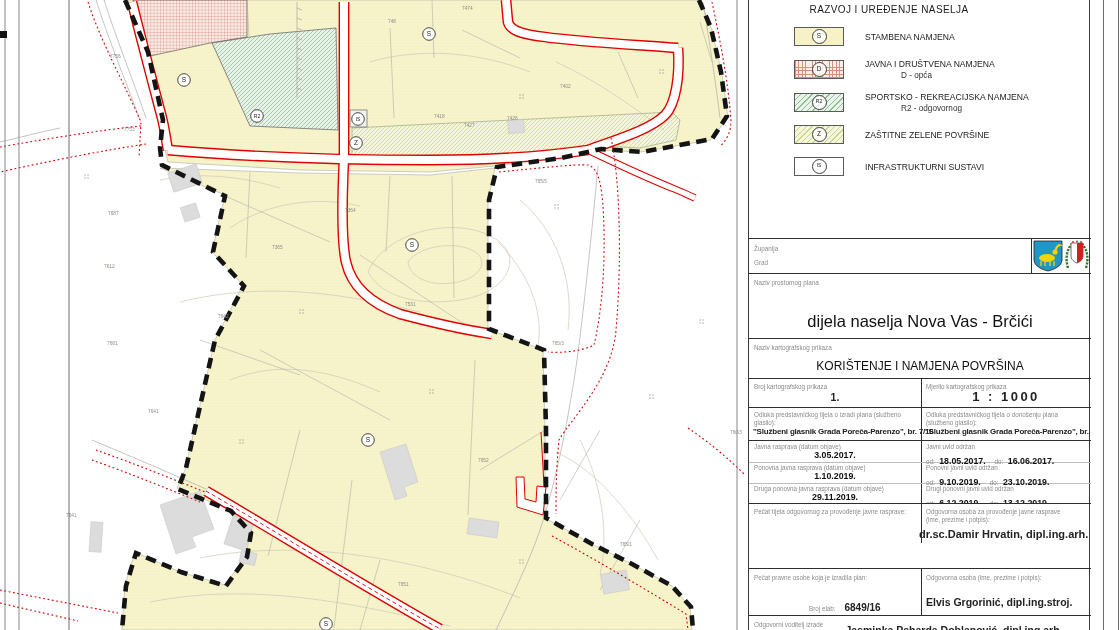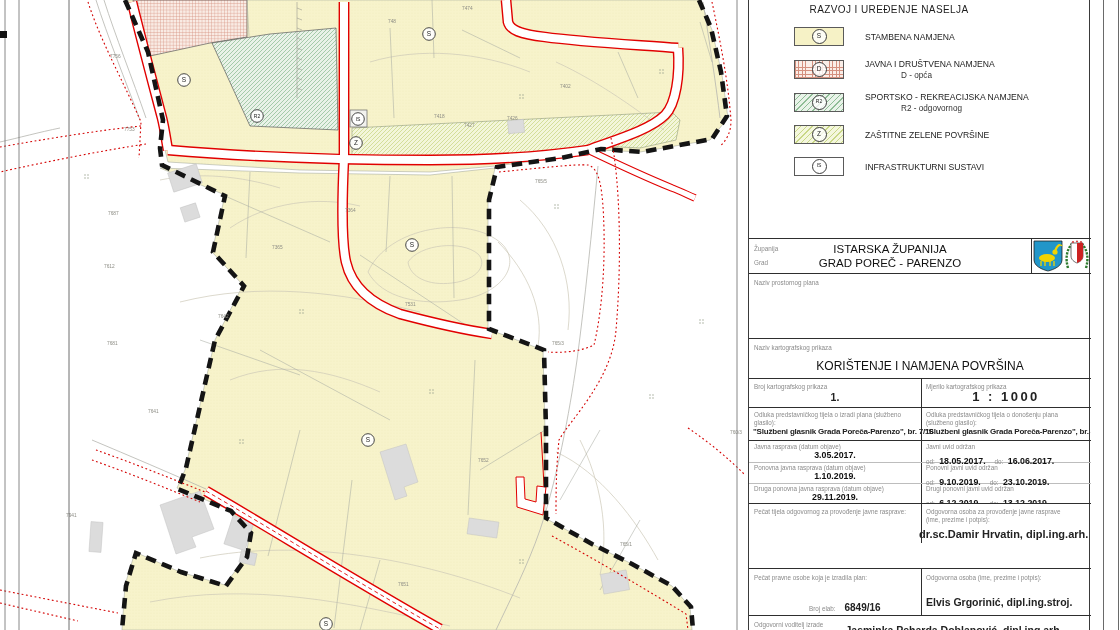--- a/index.html
+++ b/index.html
@@ -335,22 +335,20 @@
     <div class="leg-lab" style="top:130px">ZAŠTITNE ZELENE POVRŠINE</div>
 
     <div class="sw sw-is" style="top:157px">
       <span class="circ" style="font-size:5px">IS</span>
       </div>
     <div class="leg-lab" style="top:162px">INFRASTRUKTURNI SUSTAVI</div>
 
     <div class="tb-row" style="top:238px;height:35px">
       <div class="lbl" style="left:5px;top:6px">Županija</div>
       <div class="lbl" style="left:5px;top:20px">Grad</div>
-      <div class="mid ctr" style="position:absolute;left:0;top:4px;width:282px">ISTARSKA ŽUPANIJA</div>
-      <div class="mid ctr" style="position:absolute;left:0;top:18px;width:282px">GRAD POREČ - PARENZO</div>
       <div class="vdiv" style="left:282px"></div>
       <svg width="30" height="32" style="position:absolute;left:284px;top:1px">
         <path d="M1,1 h28 v19 c0,8 -14,11 -14,11 c0,0 -14,-3 -14,-11 Z" fill="#2196c9" stroke="#222" stroke-width="0.8"></path>
         <ellipse cx="14" cy="18" rx="8" ry="4" fill="#f2d400"></ellipse>
         <circle cx="22" cy="12" r="2.6" fill="#f2d400"></circle>
         <path d="M23,10 C25,5 28,4 29,6 M22,10 C23,6 26,4 27,5" stroke="#f2d400" stroke-width="1.2" fill="none"></path>
         <path d="M8,21 v5 M12,21 v5 M17,21 v5 M21,21 v5" stroke="#f2d400" stroke-width="1.3"></path>
       </svg>
       <svg width="26" height="32" style="position:absolute;left:315px;top:1px">
         <path d="M4,28 C1,18 3,9 8,4" stroke="#2d7a2d" stroke-width="2.4" fill="none" stroke-dasharray="2.2 1.2"></path>
@@ -358,20 +356,21 @@
         <path d="M7,3 h12 v13 c0,5 -6,7 -6,7 c0,0 -6,-2 -6,-7 Z" fill="#ffffff" stroke="#333" stroke-width="0.7"></path>
         <path d="M13,3 h6 v13 c0,5 -6,7 -6,7 Z" fill="#cc2222"></path>
         <circle cx="9" cy="2" r="0.9" fill="#cc2222"></circle>
           <circle cx="13" cy="1.4" r="0.9" fill="#cc2222"></circle>
           <circle cx="17" cy="2" r="0.9" fill="#cc2222"></circle>
       </svg>
     </div>
 
     <div class="tb-row" style="top:273px;height:65px">
       <div class="lbl" style="left:5px;top:5px">Naziv prostornog plana</div>
+      <div class="big ctr" style="position:absolute;left:0;top:38px;width:342px">dijela naselja Nova Vas - Brčići</div>
     </div>
 
     <div class="tb-row" style="top:338px;height:40px">
       <div class="lbl" style="left:5px;top:5px">Naziv kartografskog prikaza</div>
       <div class="mid ctr" style="position:absolute;left:0;top:20px;width:342px;font-size:12px">KORIŠTENJE I NAMJENA POVRŠINA</div>
     </div>
 
     <div class="tb-row" style="top:378px;height:29px">
       <div class="vdiv" style="left:172px"></div>
       <div class="lbl" style="left:5px;top:4px">Broj kartografskog prikaza</div>

